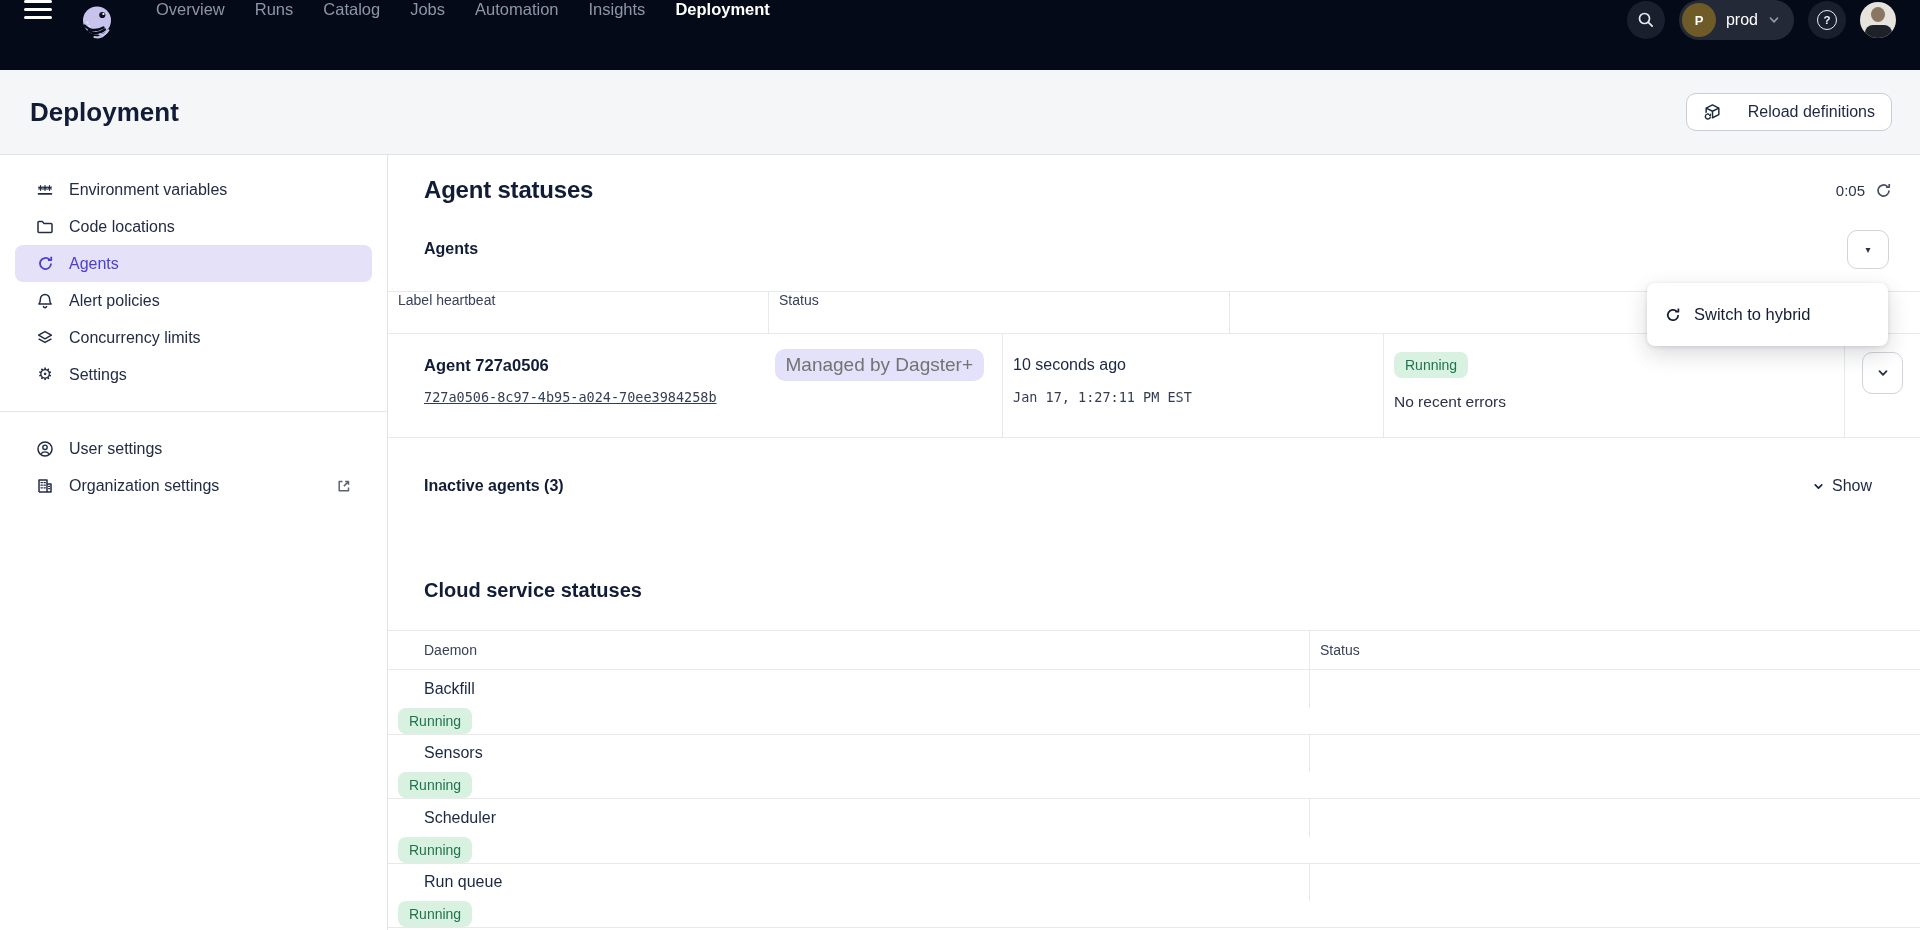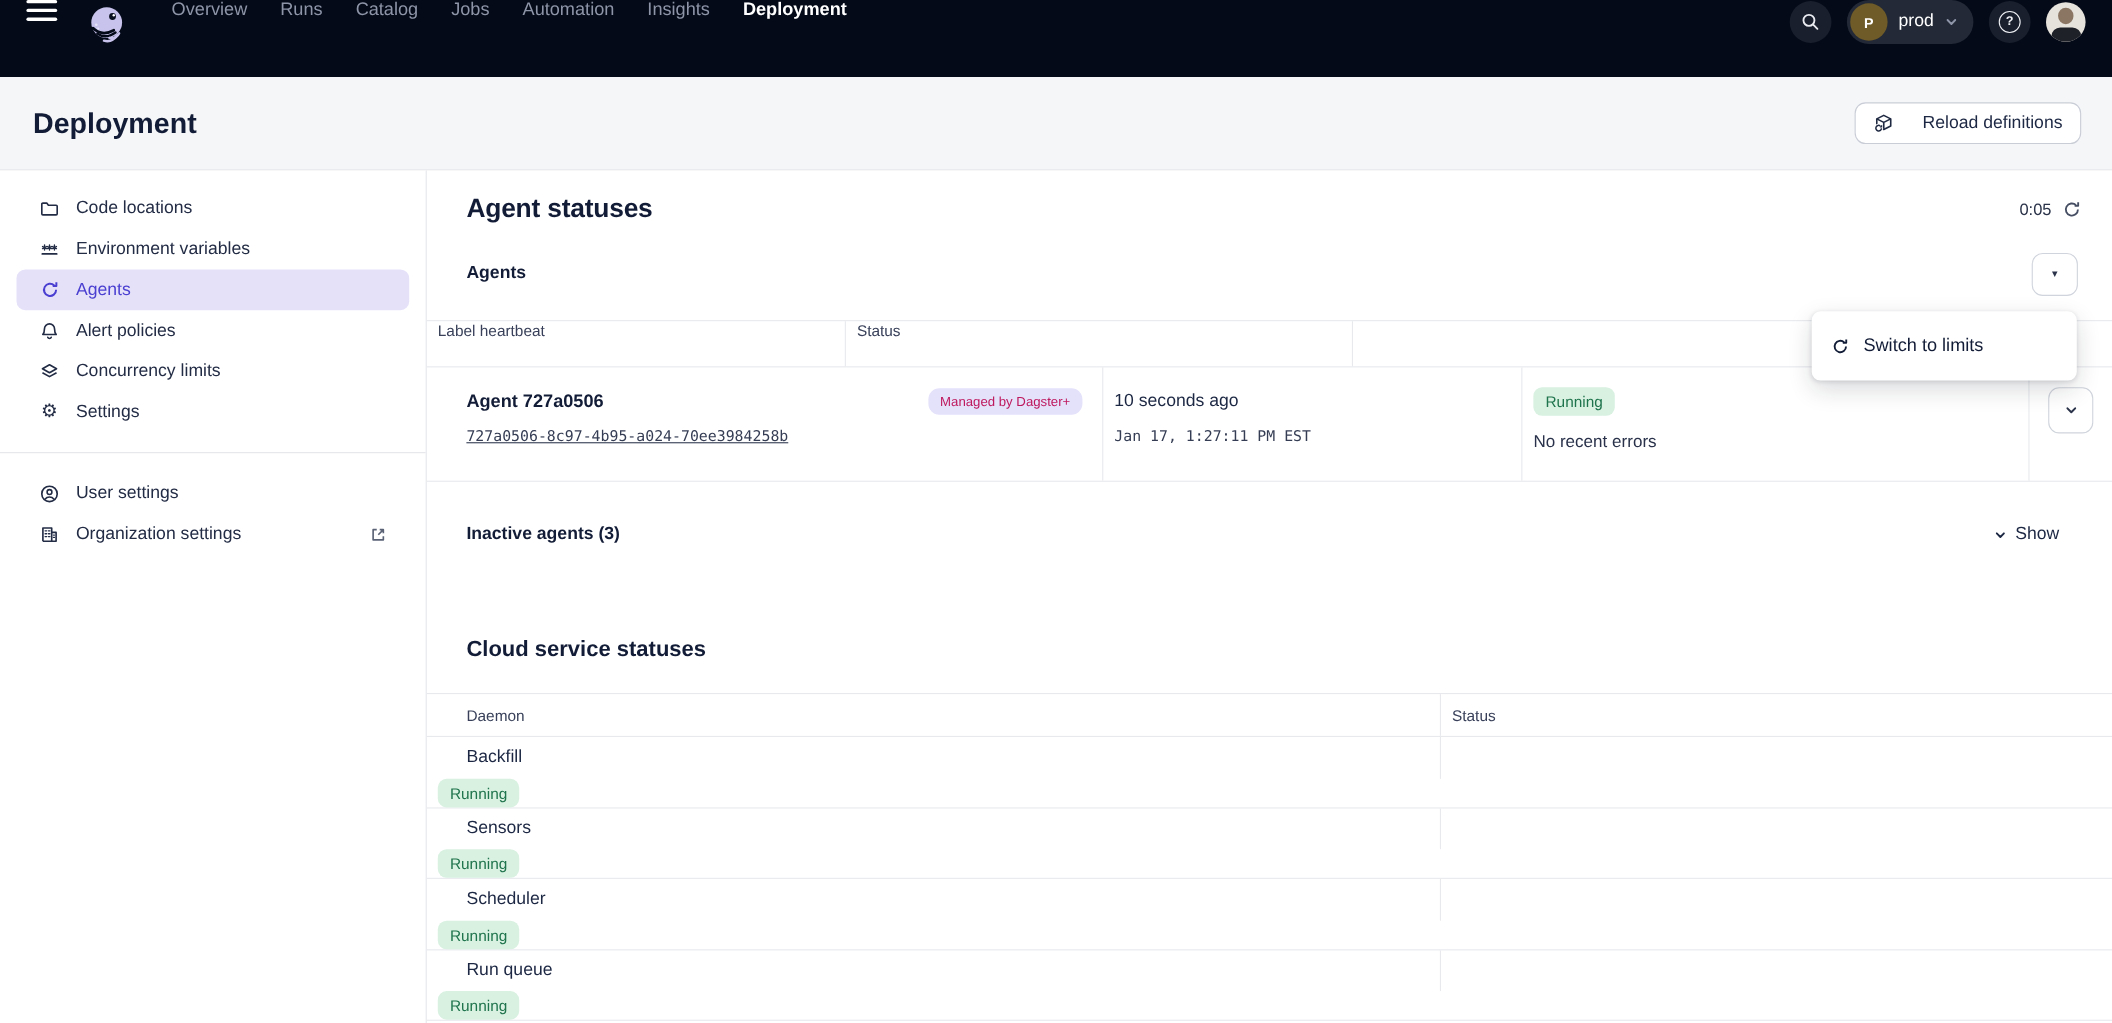--- a/index.html
+++ b/index.html
@@ -62,21 +62,21 @@
   .agents-tbl .c2 { width:381px; border-right:1px solid #E7E9ED; }
   .agents-tbl .c3 { width:461px; border-right:1px solid #E7E9ED; }
   .agents-tbl .c4 { flex:1; }
   .agents-tbl .head .c1 { padding-left:36px; }
   .agents-tbl .head .c2, .agents-tbl .head .c3 { padding-left:10px; }
   .tr.body-row { height:104px; }
   .body-row .c1 { padding:16px 18px 0 36px; }
   .body-row .c2, .body-row .c3 { padding:16px 0 0 10px; }
   .line1 { display:flex; align-items:center; height:30px; }
   .agent-name { font-size:16.5px; font-weight:700; color:#121C36; }
-  .badge-managed { margin-left:auto; background:#E4E1FB; color:#be185d; font-size:12px; padding:5px 11px; border-radius:10px; white-space:nowrap; }
+  .badge-managed { margin-left:auto; background:#E4E1FB; color:#737373; font-size:19px; padding:5px 11px; border-radius:10px; white-space:nowrap; }
   .mono { font-family:"DejaVu Sans Mono","Liberation Mono",monospace; font-size:13.5px; color:#353D54; }
   .uuid { margin-top:9px;text-decoration:underline; }
   .hb-rel { font-size:16px; color:#1C2743; }
   .hb-ts { margin-top:9px; }
   .badge-running { background:#D8F1E1; color:#20744D; font-size:14px; padding:5px 11px; border-radius:8px; display:inline-block; }
   .status-note { margin-top:13px; font-size:15.5px; color:#29324A; }
   .row-chev-btn { width:41px; height:42px; border:1px solid #D0D4DC; border-radius:10px; background:#fff; margin:18px 0 0 17px; display:flex; align-items:center; justify-content:center; color:#2A3349; cursor:pointer; }
 
   .inactive-row { display:flex; align-items:center; margin-top:33px; height:30px; padding-left:36px; padding-right:48px; }
   .show-toggle { margin-left:auto; display:flex; align-items:center; gap:7px; font-size:16px; font-weight:500; color:#1C2743; cursor:pointer; }
@@ -164,35 +164,35 @@
     <span>Reload definitions</span>
   </button>
 </div>
 
 <div class="layout">
 
   <div class="sidebar">
 
     <div class="side-item">
       <span class="ic">
-        <svg width="18" height="18" viewBox="0 0 18 18">
-            <path d="M2 4.6a1 1 0 0 1 1-1h3.5L8 5.6h7a1 1 0 0 1 1 1v6.8a1 1 0 0 1-1 1H3a1 1 0 0 1-1-1z" fill="none" stroke="currentColor" stroke-width="1.5" stroke-linejoin="round"></path>
-          </svg>
-      </span>
-      <span>Code locations</span>
-    </div>
-
-    <div class="side-item">
-      <span class="ic">
         <svg width="18" height="18" viewBox="0 0 18 18" stroke="currentColor" stroke-width="1.3" stroke-linecap="round">
           <path d="M4.5 4.7v4.6M2.7 6.2l3.6 1.8M6.3 6.2 2.7 8M9 4.7v4.6M7.2 6.2l3.6 1.8M10.8 6.2 7.2 8M13.5 4.7v4.6M11.7 6.2l3.6 1.8M15.3 6.2l-3.6 1.8" fill="none"></path>
           <line x1="2.5" y1="12.8" x2="15.5" y2="12.8" stroke-width="1.7"></line>
         </svg>
       </span>
       <span>Environment variables</span>
+    </div>
+
+    <div class="side-item">
+      <span class="ic">
+        <svg width="18" height="18" viewBox="0 0 18 18">
+            <path d="M2 4.6a1 1 0 0 1 1-1h3.5L8 5.6h7a1 1 0 0 1 1 1v6.8a1 1 0 0 1-1 1H3a1 1 0 0 1-1-1z" fill="none" stroke="currentColor" stroke-width="1.5" stroke-linejoin="round"></path>
+          </svg>
+      </span>
+      <span>Code locations</span>
     </div>
 
     <div class="side-item selected">
       <span class="ic">
         <svg width="17" height="17" viewBox="0 0 16 16">
           <path d="M13.2 8a5.2 5.2 0 1 1-1.6-3.75" fill="none" stroke="currentColor" stroke-width="1.7"></path>
           <path d="M13.4 1.6v3.1h-3.1" fill="none" stroke="currentColor" stroke-width="1.7" stroke-linejoin="round"></path>
         </svg>
       </span>
       <span>Agents</span>
@@ -354,17 +354,17 @@
       </div>
     </div>
 
     <div class="menu-pop">
       <span style="color:#121C36;display:flex;">
         <svg width="16" height="16" viewBox="0 0 16 16">
           <path d="M13.2 8a5.2 5.2 0 1 1-1.6-3.75" fill="none" stroke="currentColor" stroke-width="1.7"></path>
           <path d="M13.4 1.6v3.1h-3.1" fill="none" stroke="currentColor" stroke-width="1.7" stroke-linejoin="round"></path>
         </svg>
       </span>
-      <span>Switch to limits</span>
+      <span>Switch to hybrid</span>
     </div>
 
   </div>
 </div>
 
 </body></html>

